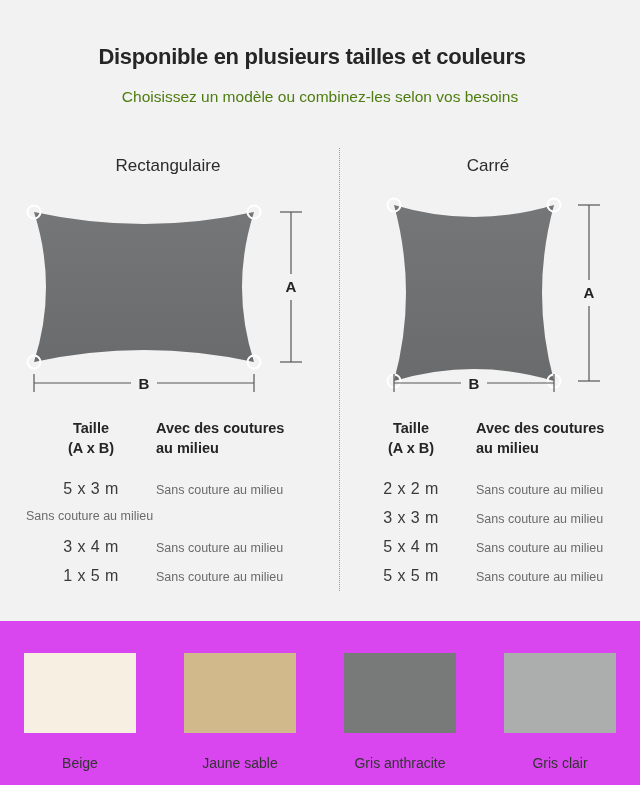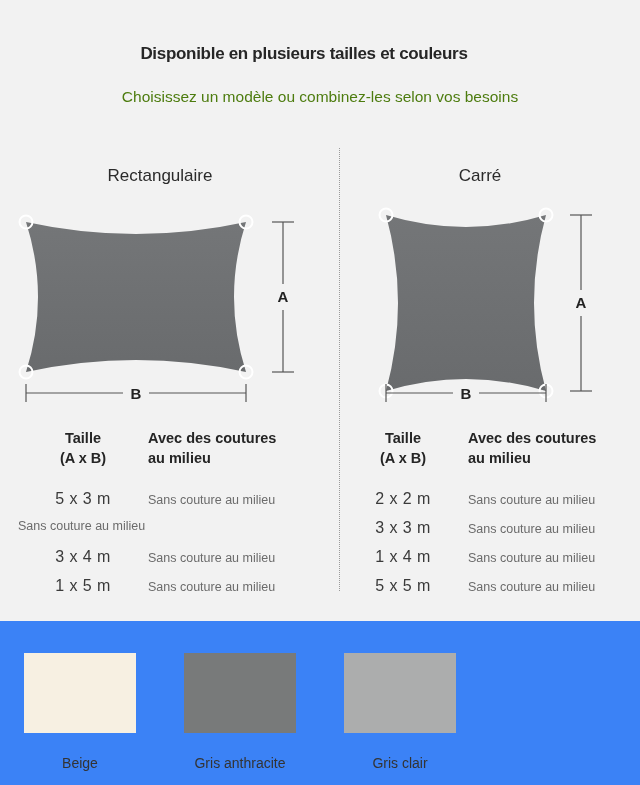--- a/index.html
+++ b/index.html
@@ -20,25 +20,25 @@
     position: absolute;
     left: 0;
     top: 0;
     width: 640px;
     height: 621px;
     background: #f2f2f2;
   }
 
   #page-title {
     position: absolute;
-    left: 0;
+    left: 8px;
     top: 44px;
     width: 608px;
     text-align: center;
-    font-size: 17px;
+    font-size: 22px;
     font-weight: bold;
     letter-spacing: -0.3px;
     color: #262626;
     white-space: nowrap;
   }
   #page-subtitle {
     position: absolute;
     left: 0;
     top: 88px;
     width: 640px;
@@ -54,23 +54,24 @@
     position: absolute;
     left: 339px;
     top: 148px;
     width: 0;
     height: 443px;
     border-left: 1.5px dotted #9a9a9a;
   }
 
   .panel {
     position: absolute;
-    top: 166px;
+    top: 156px;
     width: 320px;
     height: 460px;
+    margin-left: 8px;
   }
   #panel-rectangulaire { left: 0; }
   #panel-carre { left: 320px; }
 
   .panel-title {
     position: absolute;
     left: 0;
     top: 0;
     width: 320px;
     text-align: center;
@@ -308,39 +309,43 @@
       <div class="spec-rows">
         <div class="spec-row">
           <div class="col-size">2 x 2 m</div>
           <div class="col-seam">Sans couture au milieu</div>
         </div>
         <div class="spec-row">
           <div class="col-size">3 x 3 m</div>
           <div class="col-seam">Sans couture au milieu</div>
         </div>
         <div class="spec-row">
-          <div class="col-size">1 x 4 m</div>
+          <div class="col-size">5 x 4 m</div>
           <div class="col-seam">Sans couture au milieu</div>
         </div>
         <div class="spec-row">
           <div class="col-size">5 x 5 m</div>
           <div class="col-seam">Sans couture au milieu</div>
         </div>
       </div>
     </div>
   </div>
 </div>
 
-<div id="colors-section" style="background: #3b82f6;">
+<div id="colors-section" style="background: #d946ef;">
   <div class="swatch-grid">
     <div class="swatch-cell">
       <div class="swatch-chip" style="background: rgb(247, 240, 226);"></div>
       <div class="swatch-label">Beige</div>
     </div>
     <div class="swatch-cell">
+      <div class="swatch-chip" style="background: rgb(210, 185, 139);"></div>
+      <div class="swatch-label">Jaune sable</div>
+    </div>
+    <div class="swatch-cell">
       <div class="swatch-chip" style="background: rgb(120, 122, 122);"></div>
       <div class="swatch-label">Gris anthracite</div>
     </div>
     <div class="swatch-cell">
       <div class="swatch-chip" style="background: rgb(172, 173, 173);"></div>
       <div class="swatch-label">Gris clair</div>
     </div>
   </div>
 </div>
 

